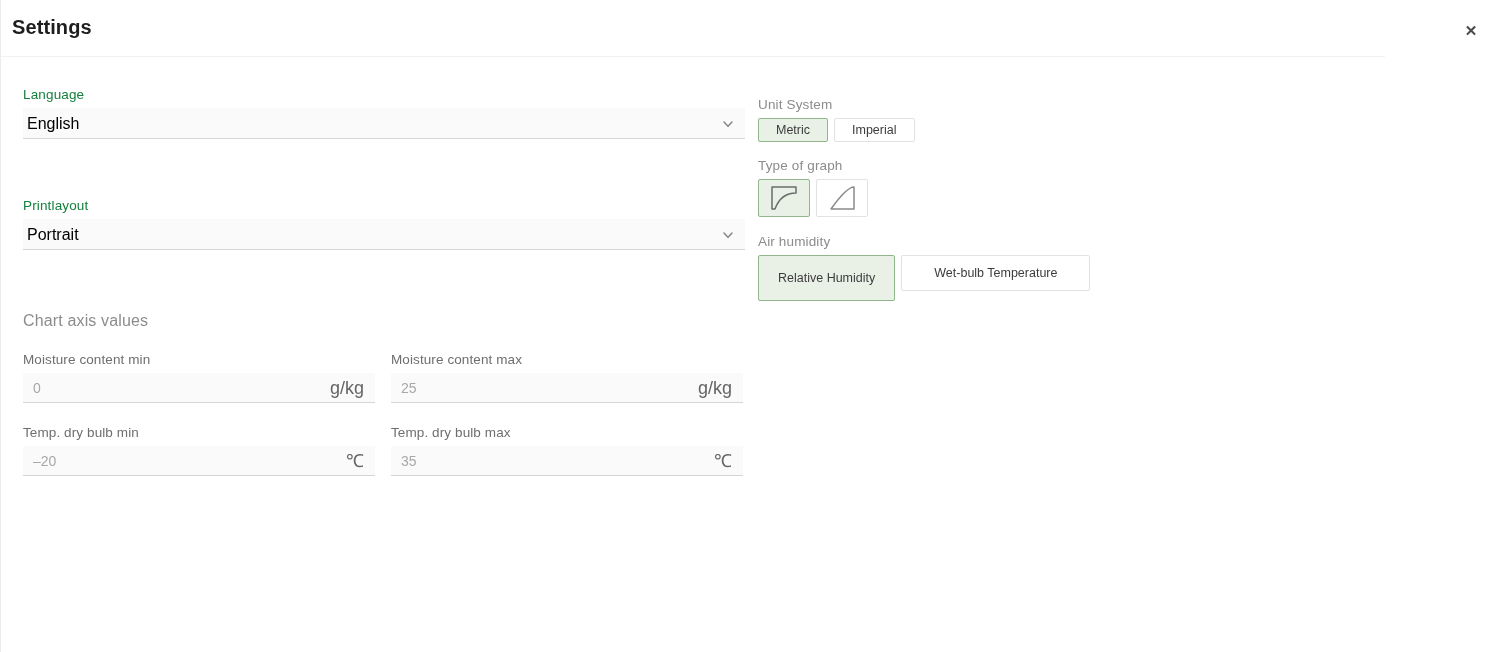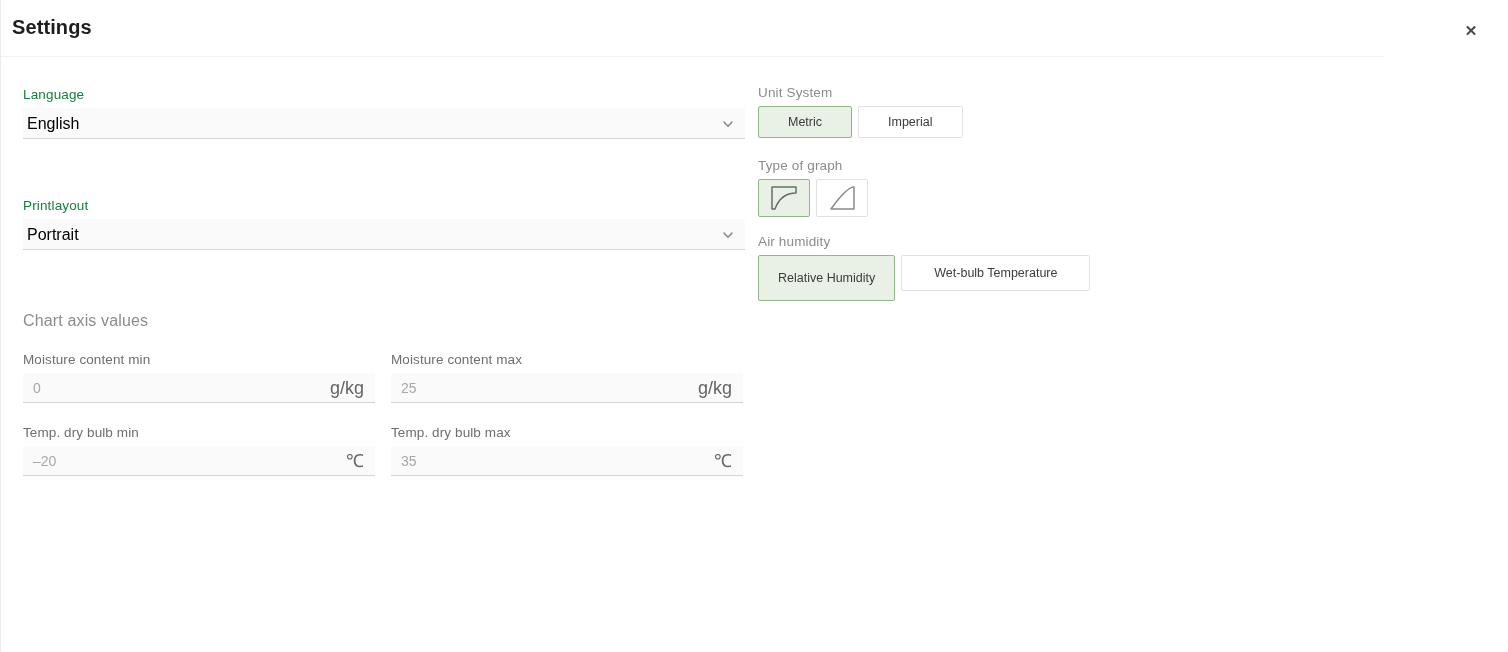--- a/index.html
+++ b/index.html
@@ -124,22 +124,22 @@
   }
   .btn-row { display: flex; gap: 6px; }
 
   .toggle-btn {
     background: #ffffff;
     border: 1px solid #e2e2e2;
     border-radius: 2px;
     font-family: "Liberation Sans", sans-serif;
     font-size: 12.5px;
     color: #3c3c3c;
-    height: 32px;
-    padding: 0 29px;
+    height: 24px;
+    padding: 0 17px;
     cursor: pointer;
     display: flex;
     align-items: center;
     justify-content: center;
     white-space: nowrap;
     box-sizing: border-box;
   }
   .toggle-btn.selected {
     background: #e9f1e7;
     border: 1px solid #8fb78a;
@@ -244,21 +244,21 @@
               <path d="M3 5 L7 9.3 L11 5" fill="none" stroke="#8a8a8a" stroke-width="1.6" stroke-linecap="round" stroke-linejoin="round"></path>
             </svg>
           </span>
         </div>
       </div>
 
     </div>
 
     <div class="col-right">
 
-      <div style="position:absolute; left:0; top:28px;">
+      <div style="position:absolute; left:0; top:40px;">
         <div class="group-label">Unit System</div>
         <div class="btn-row">
           <button class="toggle-btn selected">Metric</button>
           <button class="toggle-btn">Imperial</button>
         </div>
       </div>
 
       <div style="position:absolute; left:0; top:101px;">
         <div class="group-label">Type of graph</div>
         <div class="btn-row">

